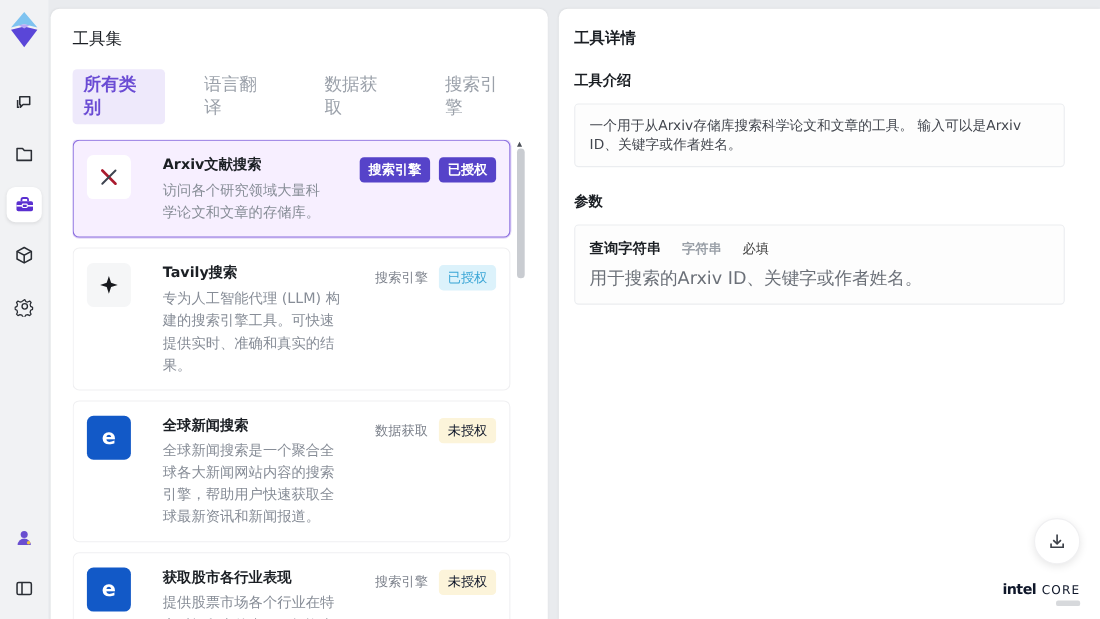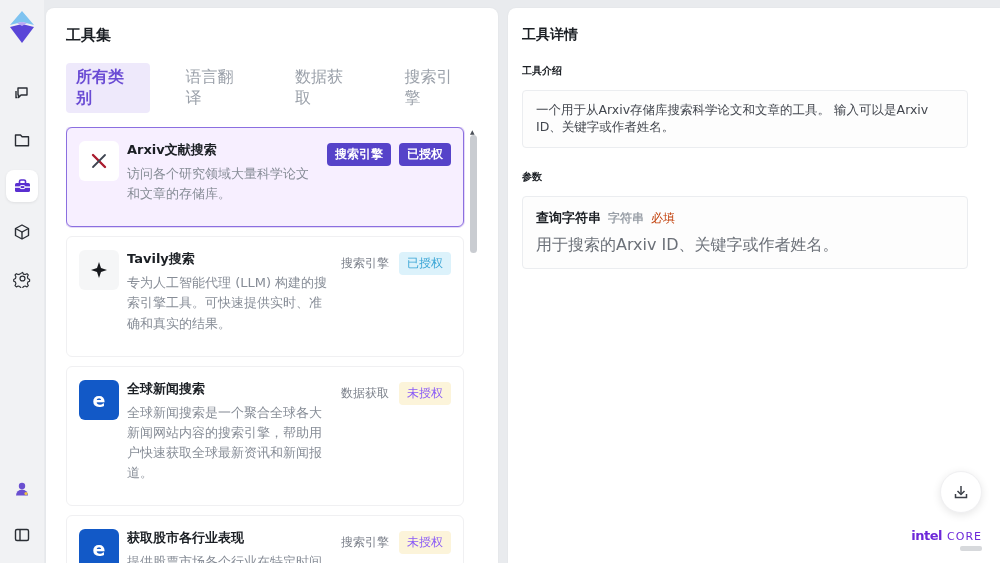--- a/index.html
+++ b/index.html
@@ -37,84 +37,84 @@
   }
   .main-panel {
     width:452px; margin-left:2px; border-radius:8px 8px 0 0;
     padding:18px 20px 0 20px; position:relative; flex-shrink:0;
   }
   .detail-panel {
     flex:1; margin-left:10px; border-radius:8px 0 0 0;
     padding:18px 32px 0 14px; position:relative;
   }
 
-  .page-title { font-size:15px; font-weight:bold; margin-bottom:18px; }
+  .page-title { font-size:15px; font-weight:normal; margin-bottom:18px; }
 
   
   .tabs { display:flex; align-items:center; gap:26px; margin-bottom:14px; }
   .tab { font-size:16px; color:#9ba1aa; cursor:pointer; padding:4px 10px; border-radius:4px; }
   .tab.active { background:#eee9fb; color:#6a4bd4; font-weight:bold; }
 
   
   .tool-list { position:relative; height:462px; overflow:hidden; padding-right:14px; }
   .card {
-    display:flex; align-items:flex-start; gap:8px;
+    display:flex; align-items:flex-start; gap:29px;
     border:1px solid #f0f0f2; border-radius:6px;
-    padding:13px 12px 22px 12px; margin-bottom:9px; background:#fff; cursor:pointer;
+    padding:13px 12px 11px 12px; margin-bottom:9px; background:#fff; cursor:pointer;
   }
   .card.selected { background:#f7efff; border:1px solid #8b6fe0; box-shadow:0 0 0 1px #e4d9f7; }
   .tool-icon {
     width:40px; height:40px; border-radius:6px; flex-shrink:0;
     display:flex; align-items:center; justify-content:center;
     font-size:20px; background:#f5f6f7;
   }
   .tool-icon.white { background:#ffffff; }
   .tool-icon.blue { background:#1259c7; color:#fff; font-weight:bold; font-size:19px; }
   .tool-body { flex:1; min-width:0; }
   .tool-name { font-size:13px; font-weight:bold; margin-bottom:5px; }
   .tool-desc { font-size:13px; color:#878d97; line-height:1.55; max-width:218px; }
   .badges { display:flex; gap:8px; flex-shrink:0; margin-top:2px; align-items:center; }
   .badge { font-size:12px; padding:3px 8px; border-radius:4px; white-space:nowrap; }
   .badge.cat { color:#7d828c; background:transparent; padding:3px 2px; }
   .badge.solid { background:#5643c9; color:#ffffff; font-weight:bold; }
   .badge.ok { background:#dcf2fb; color:#3ba6d6; }
-  .badge.warn { background:#fcf4da; color:#8b5cf6; }
+  .badge.warn { background:#fcf4da; color:#0f172a; }
 
   
   .scrollbar { position:absolute; top:0; right:0; width:9px; height:462px; }
   .sb-arrow { position:absolute; left:1px; width:7px; font-size:6px; color:#4a4f57; line-height:6px; }
   .sb-thumb { position:absolute; left:1px; top:8px; width:7px; height:118px; background:#c9ccd1; border-radius:4px; }
 
   
   .detail-title { font-size:14px; font-weight:bold; margin-bottom:20px; }
-  .section-h { font-size:10px; font-weight:bold; margin-bottom:12px; }
+  .section-h { font-size:13px; font-weight:bold; margin-bottom:12px; }
   .info-box {
     border:1px solid #ebedf0; border-radius:4px; background:#fdfdfd;
     padding:11px 13px; font-size:12.5px; color:#42464e; margin-bottom:22px;
   }
   .param-box {
     border:1px solid #ebedf0; border-radius:4px; background:#fdfdfd;
     padding:12px 13px;
   }
-  .param-head { display:flex; align-items:center; gap:7px; margin-bottom:8px; }
+  .param-head { display:flex; align-items:center; gap:19px; margin-bottom:8px; }
   .param-name { font-size:13px; font-weight:bold; }
   .param-type { font-size:12px; color:#9aa0a8;font-weight:bold; }
-  .param-req { font-size:12px; color:#c2410c; }
+  .param-req { font-size:12px; color:#404040; }
   .param-desc { font-size:16px; color:#6b7078; }
 
   
   .fab {
     position:absolute; right:18px; bottom:50px; width:42px; height:42px;
     border-radius:50%; background:#fff; border:1px solid #f0f0f2;
     box-shadow:0 2px 8px rgba(0,0,0,.10);
     display:flex; align-items:center; justify-content:center; cursor:pointer;
   }
   .intel-logo {
     position:absolute; right:18px; bottom:12px; 
-    color:#6d28d9; line-height:1;margin-top:20px;
+    color:#0f172a; line-height:1;margin-top:20px;
   }
   .intel-word { font-size:13px; font-weight:bold; letter-spacing:-0.5px; }
   .core-word { font-size:11px; font-weight:normal; letter-spacing:1px; }
   .intel-sub { width:22px; height:5px; background:#d7d9dc; border-radius:2px; margin:3px 0 0 auto; }
 </style>
 </head>
 <body>
 
 <div class="rail">
   <svg class="rail-logo" viewBox="0 0 30 34">

